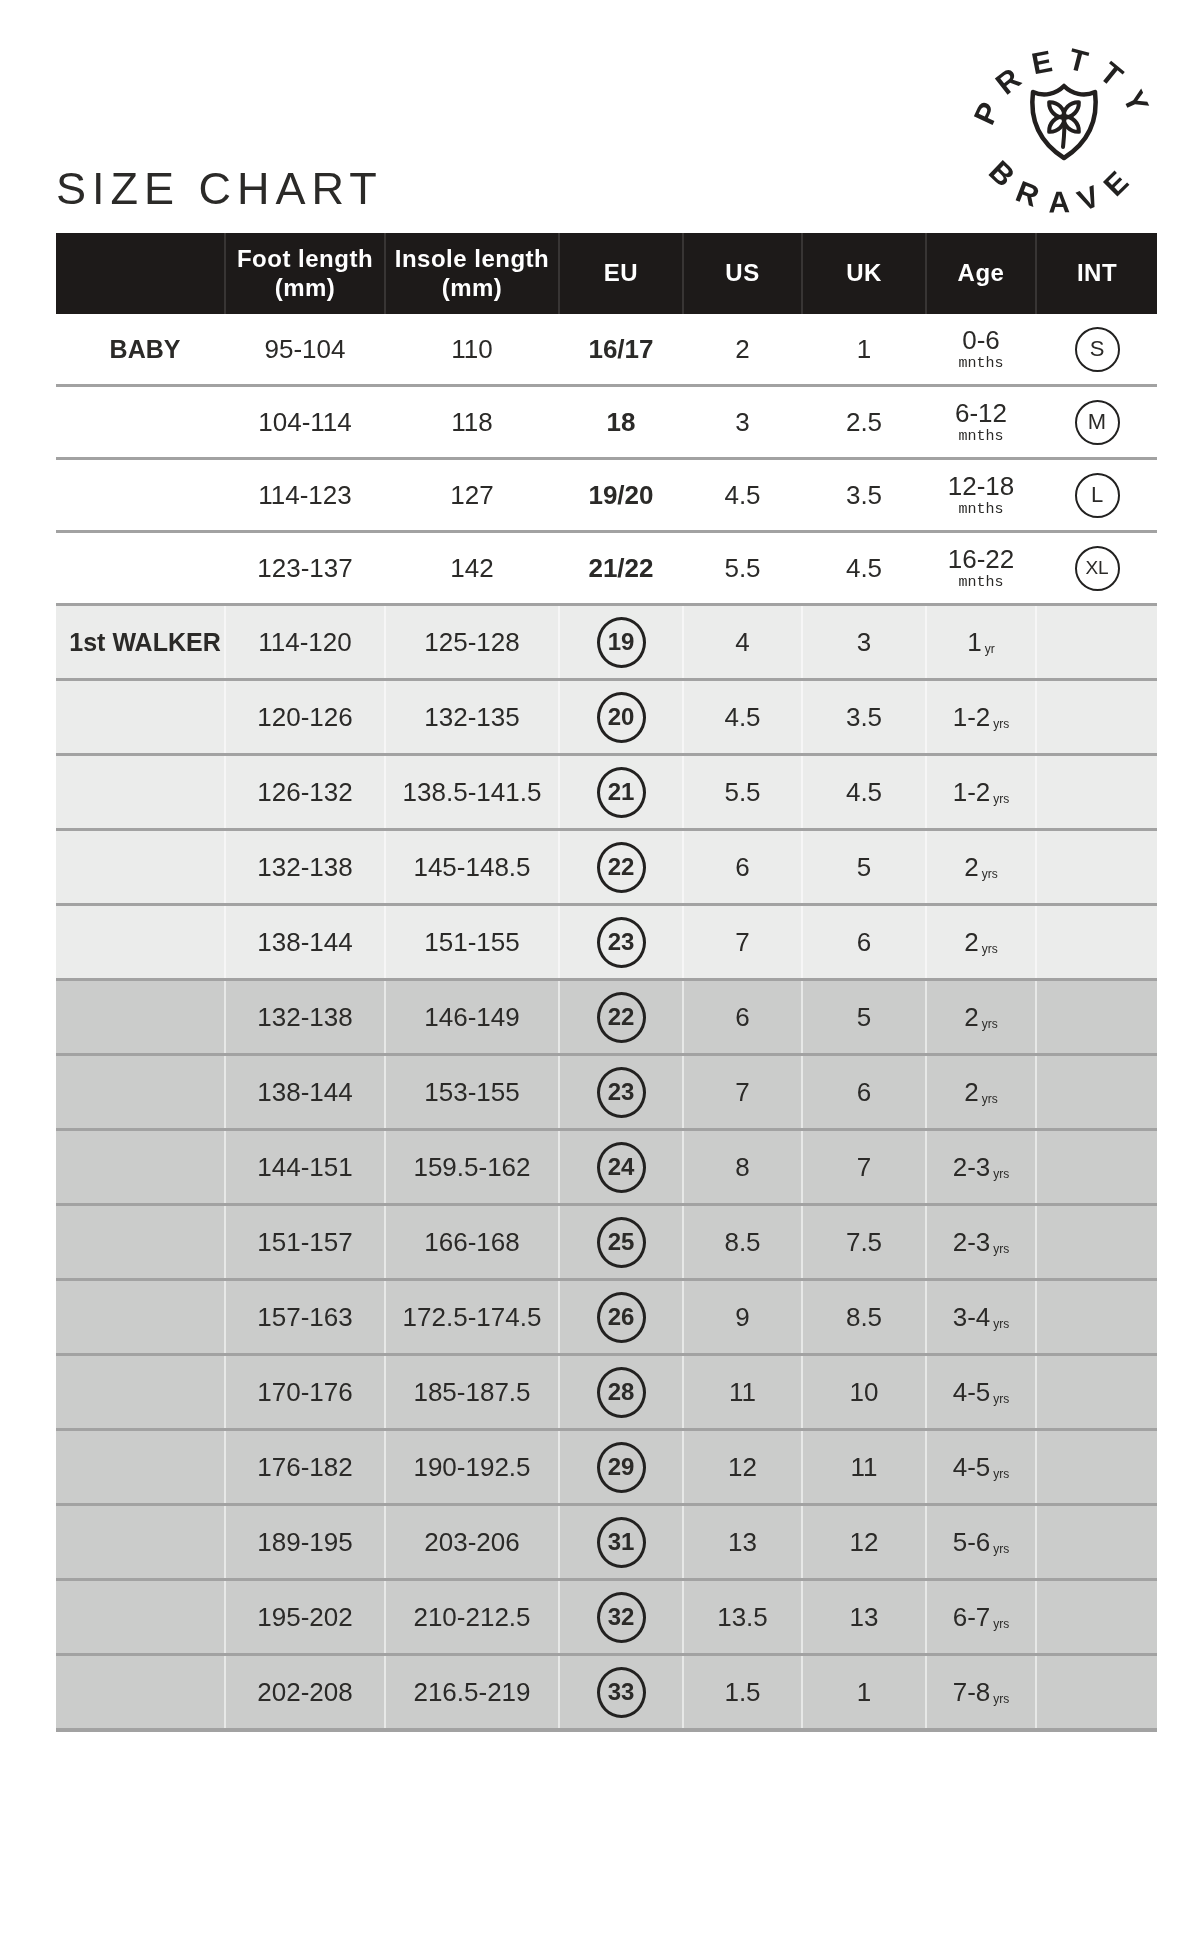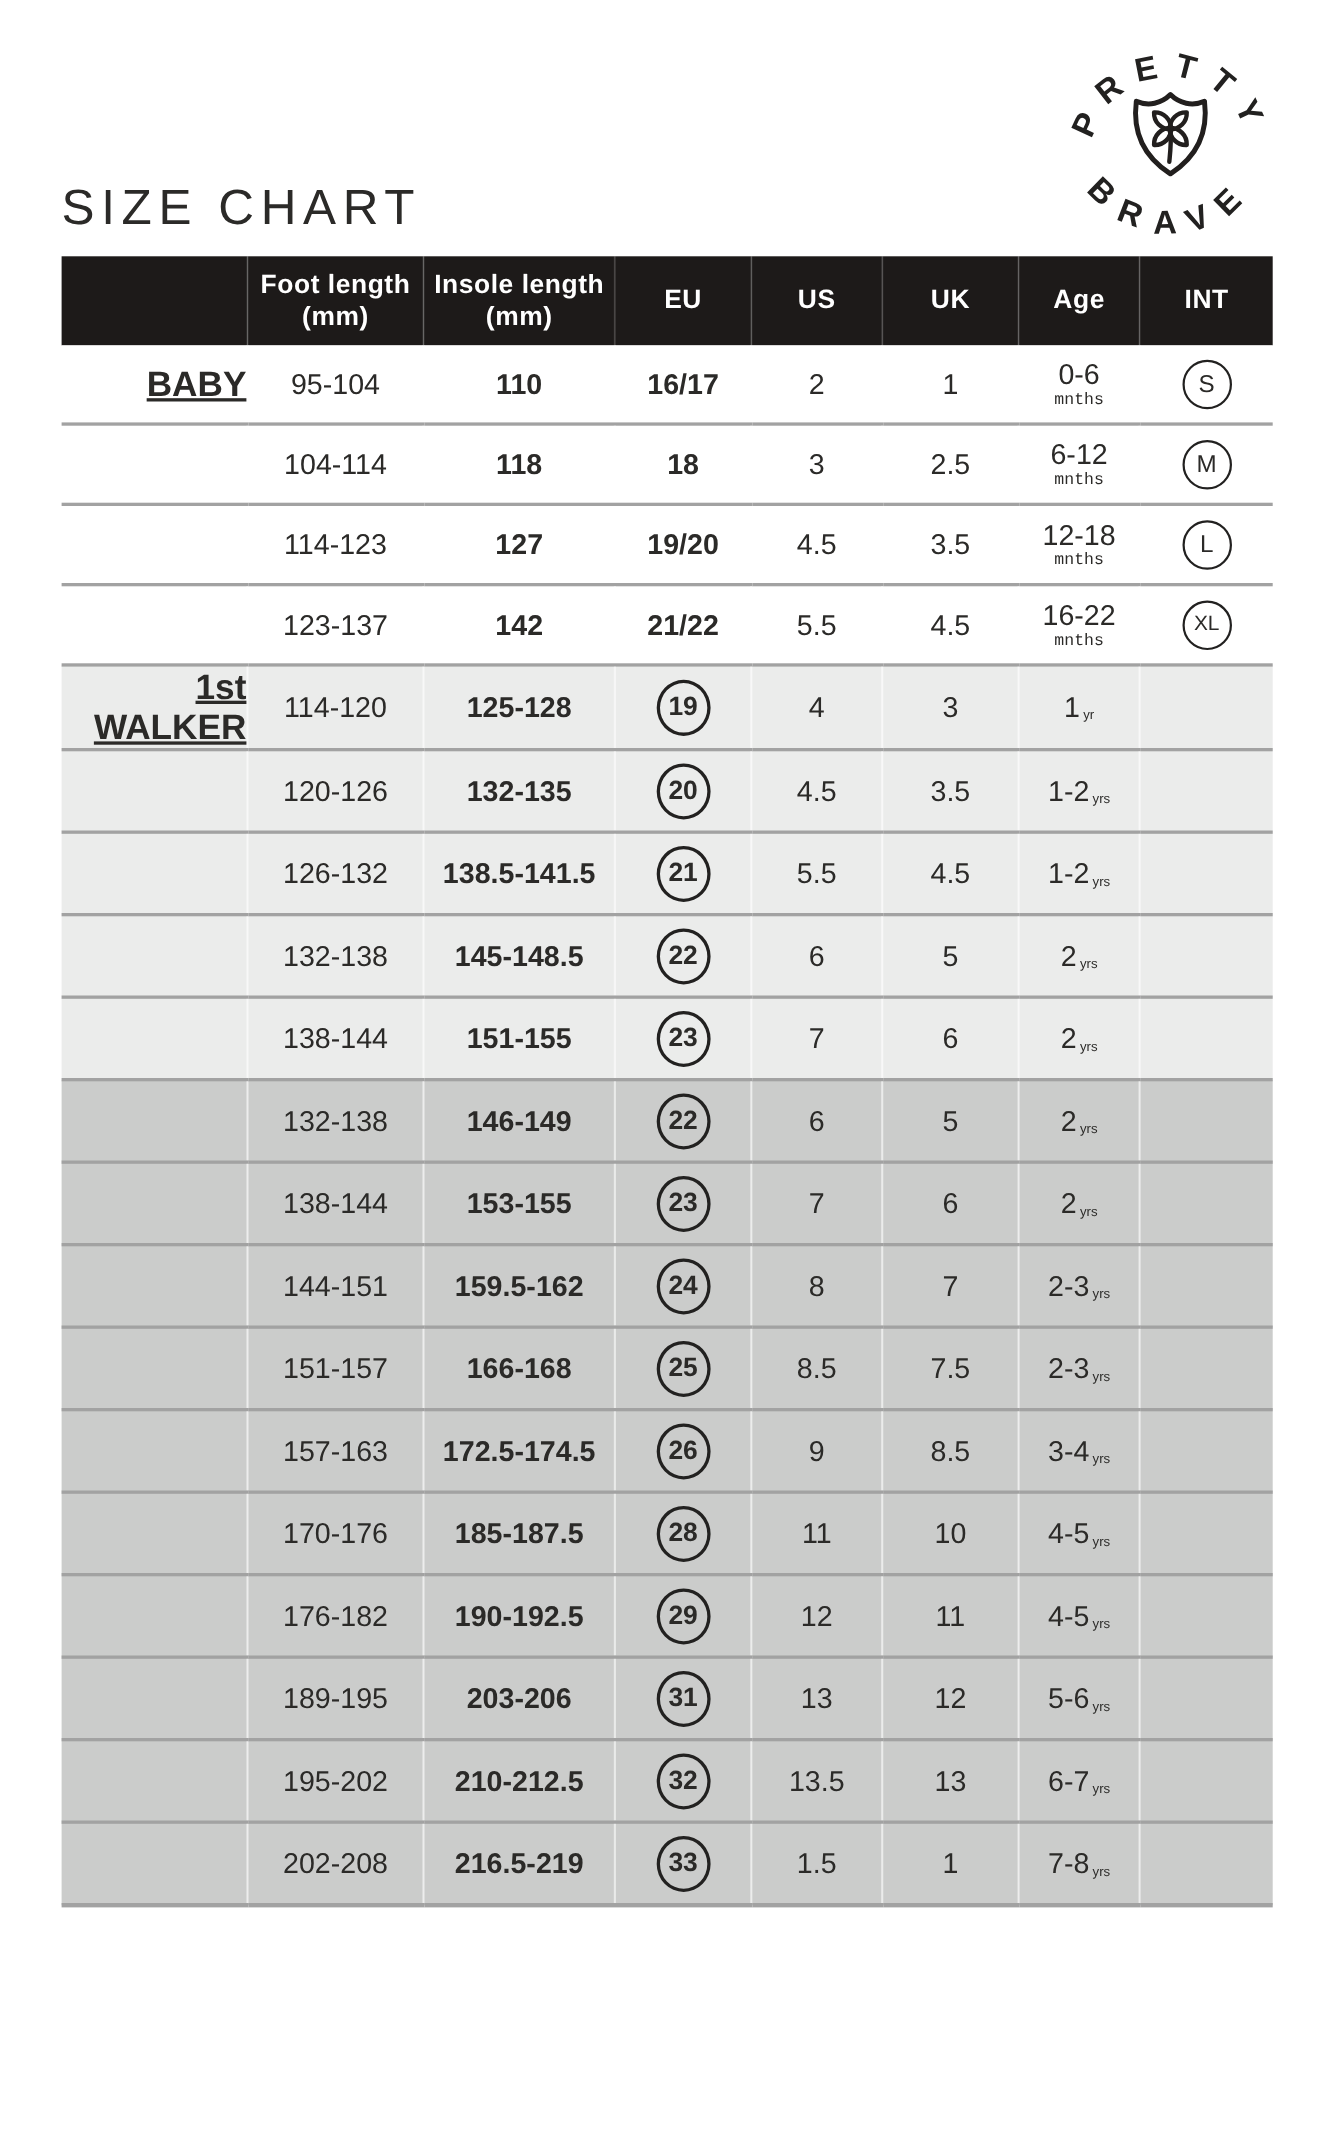--- a/index.html
+++ b/index.html
@@ -39,22 +39,22 @@
   tbody td{
     height:72px;padding:0;text-align:center;vertical-align:middle;
     font-size:26px;color:var(--text);background:#fff;
   }
   tbody tr.r-baby td{height:70px;background:#fff;}
   tbody tr.r-walker td{background:var(--walker-bg);}
   tbody tr.r-child td{background:var(--child-bg);}
   tbody tr:not(:first-child) td{border-top:3px solid var(--separator);}
   tbody tr:last-child td{border-bottom:4px solid var(--separator);}
   tbody td + td{border-left:2px solid rgba(255,255,255,0.55);}
-  td.c-label{text-align:right;padding-left:10px;font-weight:700;font-size:32px;text-decoration:underline;}
-  .bold{font-weight:700;}
+  td.c-label{text-align:center;padding-left:10px;font-weight:700;font-size:25px;}
+  .bold{font-weight:400;}
   .eu-bold{font-weight:700;}
   .circle{
     display:inline-flex;align-items:center;justify-content:center;
     width:43px;height:45px;border:3.5px solid var(--circle);border-radius:50%;
     font-weight:700;font-size:24px;background:transparent;
   }
   .int-circle{width:41px;height:41px;border-width:2.5px;font-weight:400;font-size:22px;}
   .int-circle.small{font-size:19px;}
   .age-stack .l1{font-size:26px;line-height:1.05;text-align:center;}
   .age-stack .l2{font-size:15px;line-height:1;margin-top:2px;font-family:Liberation Mono, monospace;}

